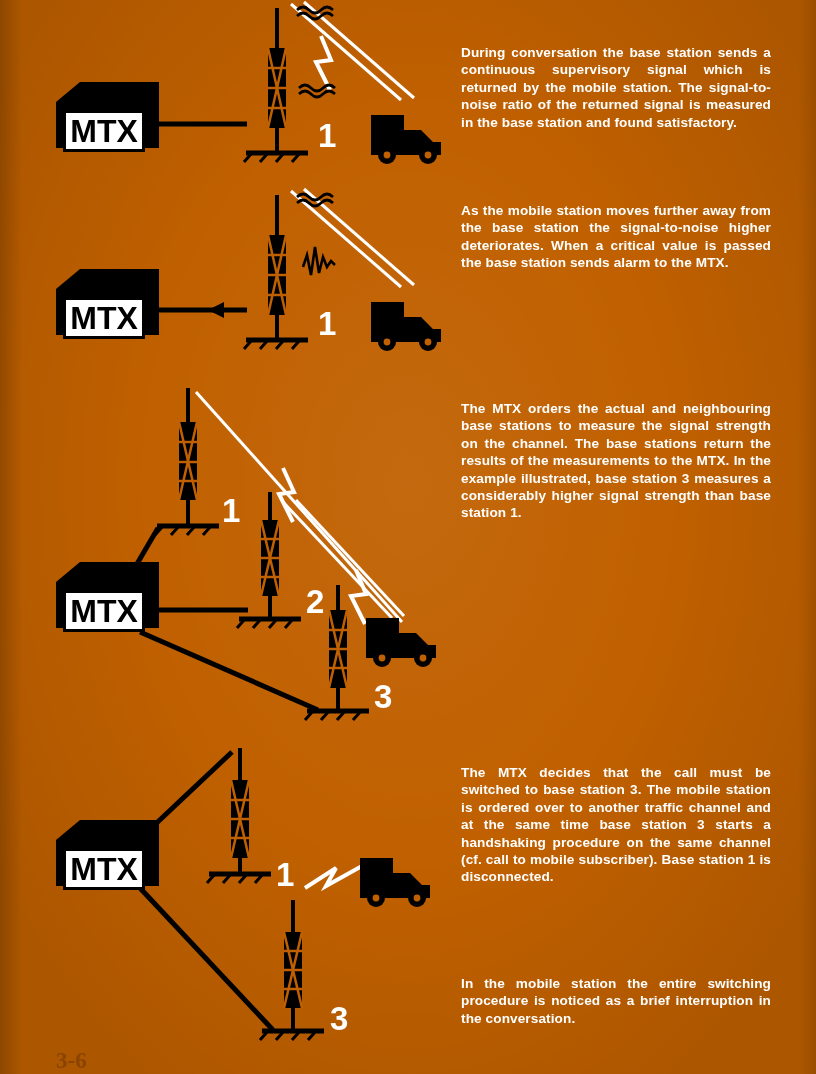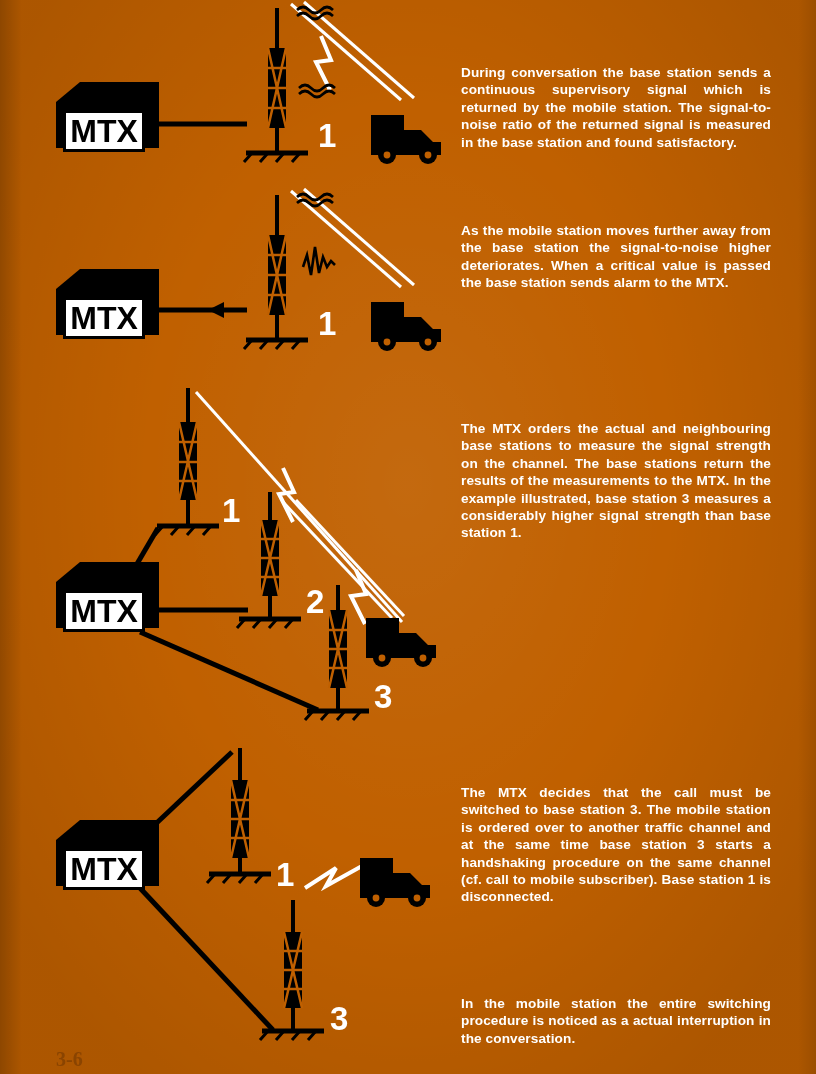--- a/index.html
+++ b/index.html
@@ -37,28 +37,27 @@
     position: absolute;
     color: #ffffff;
     font-size: 13.6px;
     line-height: 17.4px;
     font-weight: bold;
     text-align: justify;
     text-justify: inter-word;
     letter-spacing: 0.1px;
     width: 310px;
     left: 461px;
-    margin-top: 20px;
   }
   .page-number {
     position: absolute;
     left: 56px;
     top: 1048px;
     color: #8a4400;
-    font-size: 20px;
+    font-size: 23px;
     font-weight: bold;
     font-family: "Liberation Serif", serif;
   }
   svg { display: block; }
 </style>
 </head>
 <body>
 
 <div class="page-texture"></div>
 
@@ -255,16 +254,16 @@
 
     <g>
       <path d="M360 118 L393 118 L393 133 L410 133 L422 145 L430 145 L430 158 L360 158 Z" fill="#000"></path>
       <circle cx="376" cy="158" r="9" fill="#000"></circle>
       <circle cx="417" cy="158" r="9" fill="#000"></circle>
       <circle cx="376" cy="158" r="3.4" fill="#c06000"></circle>
       <circle cx="417" cy="158" r="3.4" fill="#c06000"></circle>
     </g>
   </svg>
   <div class="caption" style="top:24px;">The MTX decides that the call must be switched to base station 3. The mobile station is ordered over to another traffic channel and at the same time base station 3 starts a handshaking procedure on the same channel (cf. call to mobile subscriber). Base station 1 is disconnected.</div>
-  <div class="caption" style="top:235px;">In the mobile station the entire switching procedure is noticed as a actual interruption in the conversation.</div>
+  <div class="caption" style="top:235px;">In the mobile station the entire switching procedure is noticed as a brief interruption in the conversation.</div>
 </div>
 
 <div class="page-number">3-6</div>
 
 </body></html>

